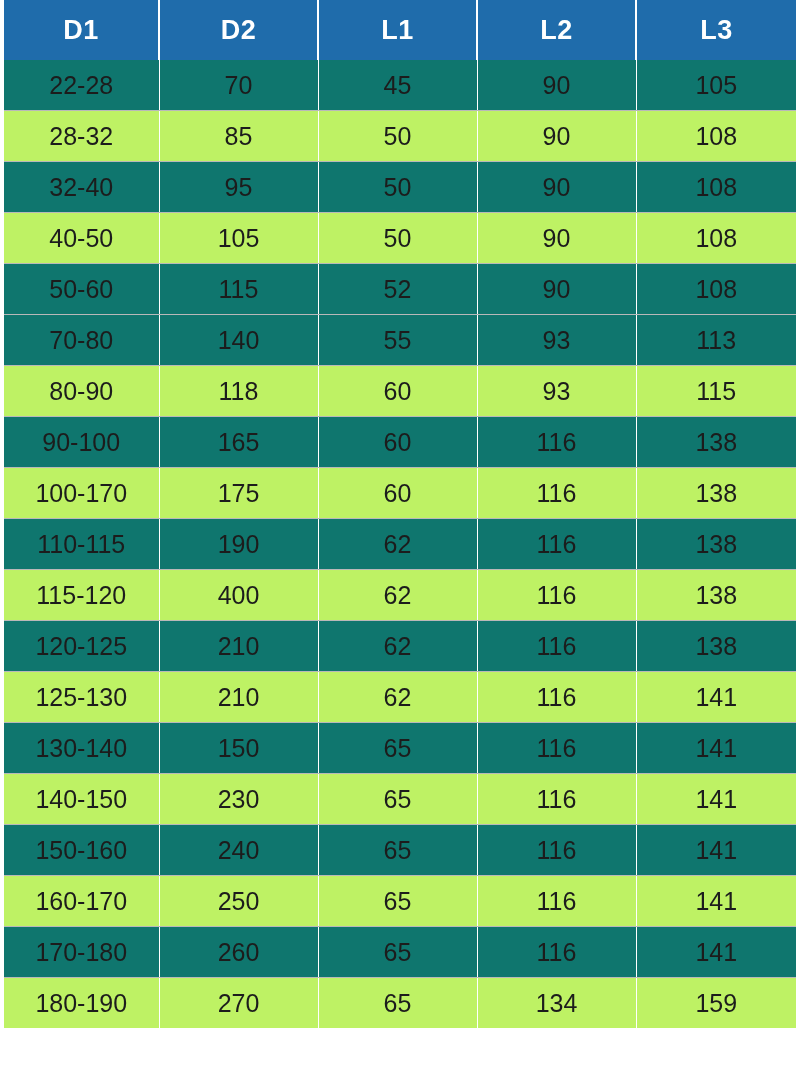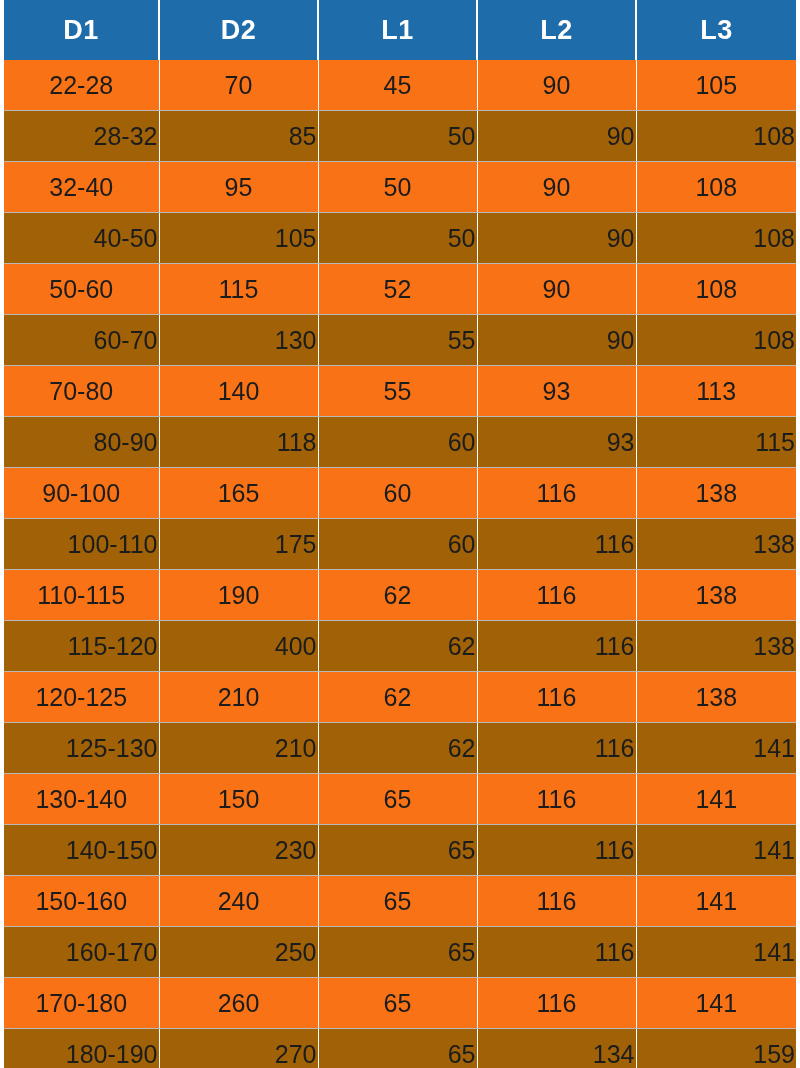--- a/index.html
+++ b/index.html
@@ -49,25 +49,24 @@
     height: 48px;
     text-align: center;
     vertical-align: middle;
     border-bottom: 1px solid #b9b9b9;
     border-right: 1px solid #ffffff;
   }
   table.spec-table tbody td:last-child {
     border-right: none;
   }
   table.spec-table tbody tr.odd td {
-    background: #f97316;
+    background: #0f766e;
   }
   table.spec-table tbody tr.even td {
-    background: #a16207;
-    text-align: right;
+    background: #bef264;
   }
   table.spec-table tbody tr:last-child td {
     border-bottom: none;
   }
 </style>
 </head>
 <body>
 
 <div class="table-wrap">
   <table class="spec-table">
@@ -116,27 +115,20 @@
           <td>90</td>
           <td>108</td>
         </tr>
         <tr class="odd">
           <td>50-60</td>
           <td>115</td>
           <td>52</td>
           <td>90</td>
           <td>108</td>
         </tr>
-        <tr class="even">
-          <td>60-70</td>
-          <td>130</td>
-          <td>55</td>
-          <td>90</td>
-          <td>108</td>
-        </tr>
         <tr class="odd">
           <td>70-80</td>
           <td>140</td>
           <td>55</td>
           <td>93</td>
           <td>113</td>
         </tr>
         <tr class="even">
           <td>80-90</td>
           <td>118</td>
@@ -145,21 +137,21 @@
           <td>115</td>
         </tr>
         <tr class="odd">
           <td>90-100</td>
           <td>165</td>
           <td>60</td>
           <td>116</td>
           <td>138</td>
         </tr>
         <tr class="even">
-          <td>100-110</td>
+          <td>100-170</td>
           <td>175</td>
           <td>60</td>
           <td>116</td>
           <td>138</td>
         </tr>
         <tr class="odd">
           <td>110-115</td>
           <td>190</td>
           <td>62</td>
           <td>116</td>

